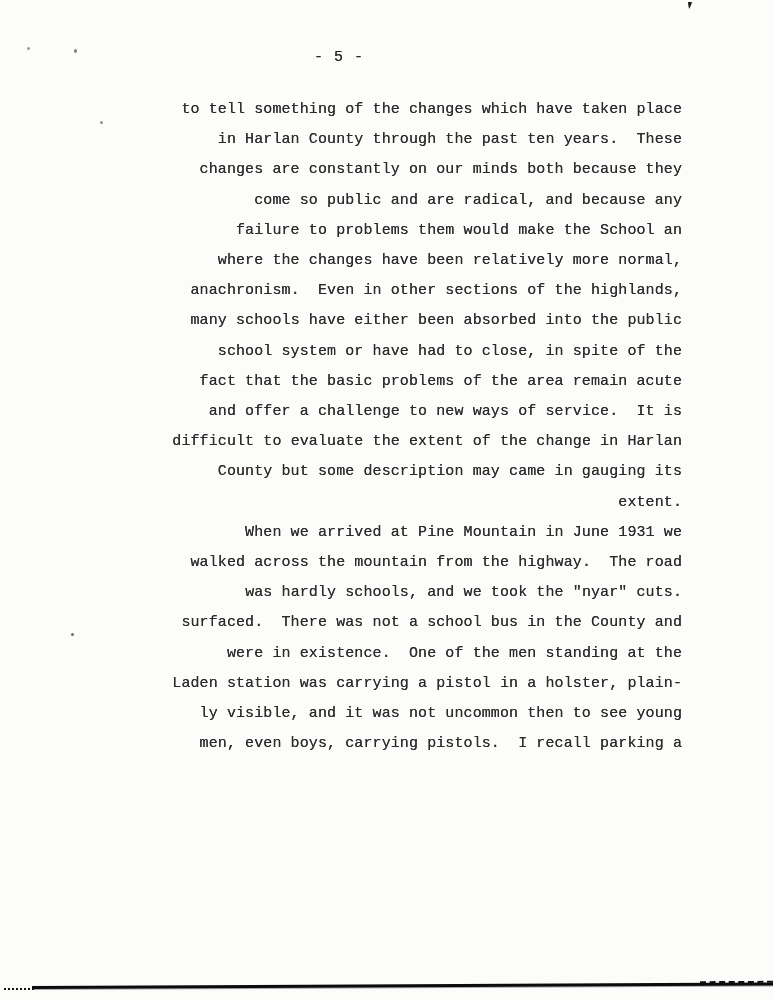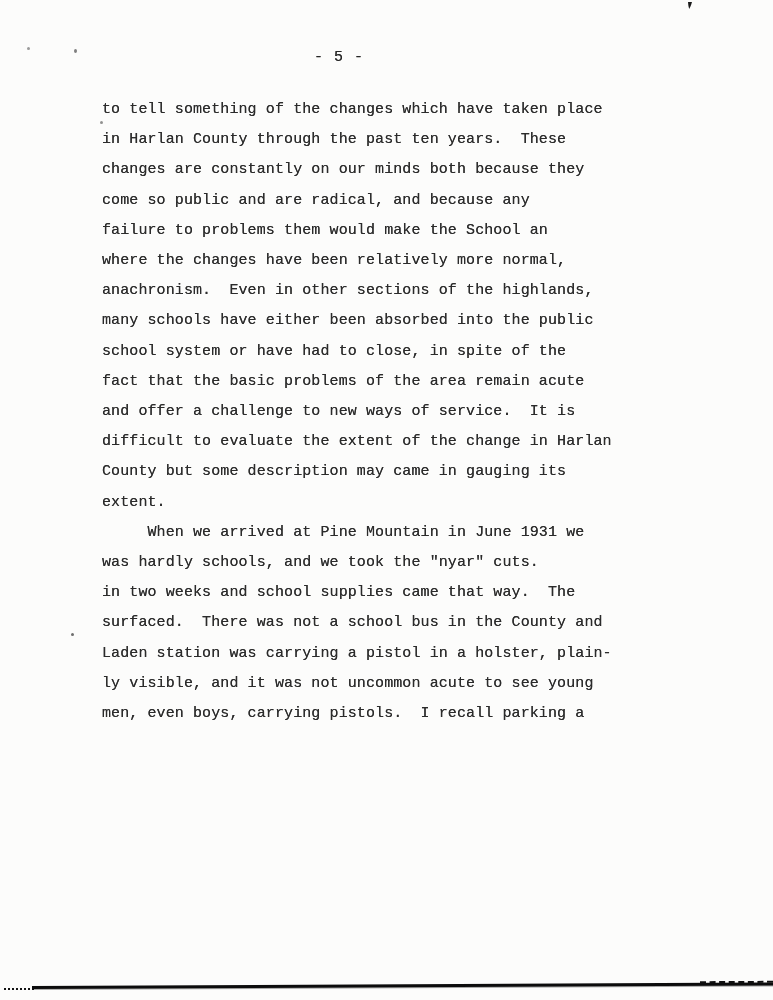--- a/index.html
+++ b/index.html
@@ -28,20 +28,21 @@
     top: 95px; left: 102px;
     width: 580px;
   }
   .tline {
     white-space: pre;
     font-size: 15px;
     line-height: 30.2px;
     letter-spacing: 0.1px;
     color: #2b2b2b;
     text-shadow: 0 0 0.6px rgba(35,35,35,0.8);
+    text-align: right;
   }
   
   .speck {
     position: absolute;
     background: #4a4a4a;
     border-radius: 50%;
   }
   .speck-a { top: 47px; left: 27px; width: 3px; height: 3px; opacity: .55; }
   .speck-b { top: 49px; left: 74px; width: 3px; height: 4px; opacity: .7; }
   .speck-c { top: 121px; left: 100px; width: 3px; height: 3px; opacity: .6; }
@@ -95,25 +96,26 @@
         <div class="tline">many schools have either been absorbed into the public</div>
         <div class="tline">school system or have had to close, in spite of the</div>
         <div class="tline">fact that the basic problems of the area remain acute</div>
         <div class="tline">and offer a challenge to new ways of service.  It is</div>
         <div class="tline">difficult to evaluate the extent of the change in Harlan</div>
         <div class="tline">County but some description may came in gauging its</div>
         <div class="tline">extent.</div>
       </div>
     <div>
         <div class="tline">     When we arrived at Pine Mountain in June 1931 we</div>
+        <div class="tline">walked across the mountain from the highway.  The road</div>
         <div class="tline">was hardly schools, and we took the "nyar" cuts.</div>
-        <div class="tline">in two weeks and school supplies came that way.  The</div>
         <div class="tline">surfaced.  There was not a school bus in the County and</div>
+        <div class="tline">were in existence.  One of the men standing at the</div>
         <div class="tline">Laden station was carrying a pistol in a holster, plain-</div>
-        <div class="tline">ly visible, and it was not uncommon acute to see young</div>
+        <div class="tline">ly visible, and it was not uncommon then to see young</div>
         <div class="tline">men, even boys, carrying pistols.  I recall parking a</div>
       </div>
   </div>
 
   <span class="mark-top-right"></span>
   <span class="speck speck-a"></span>
   <span class="speck speck-b"></span>
   <span class="speck speck-c"></span>
   <span class="speck speck-d"></span>
 

